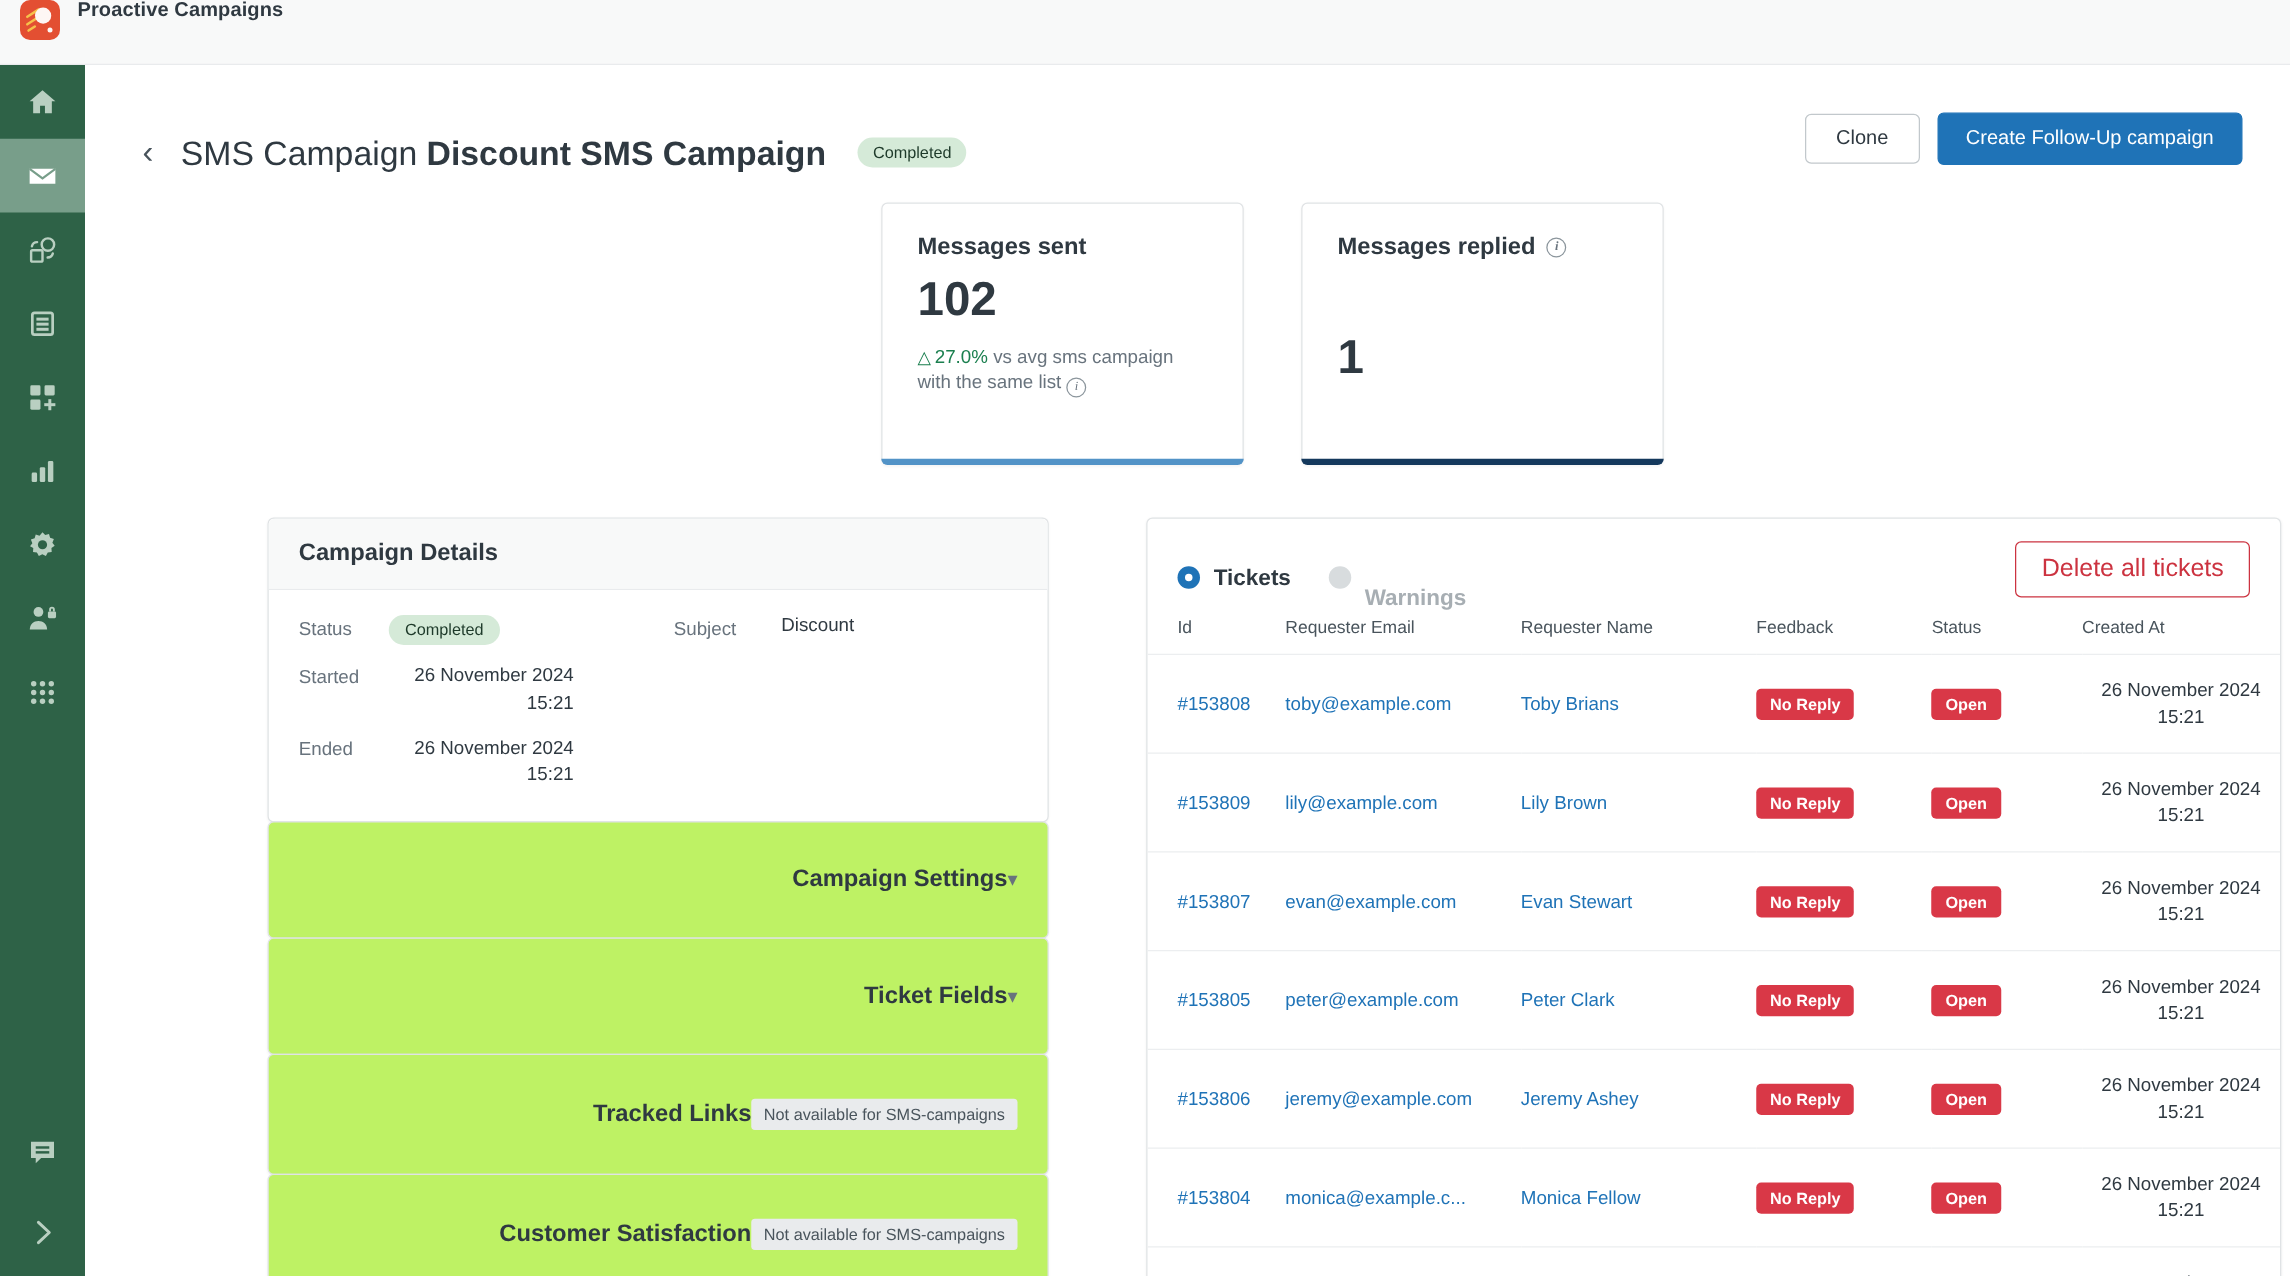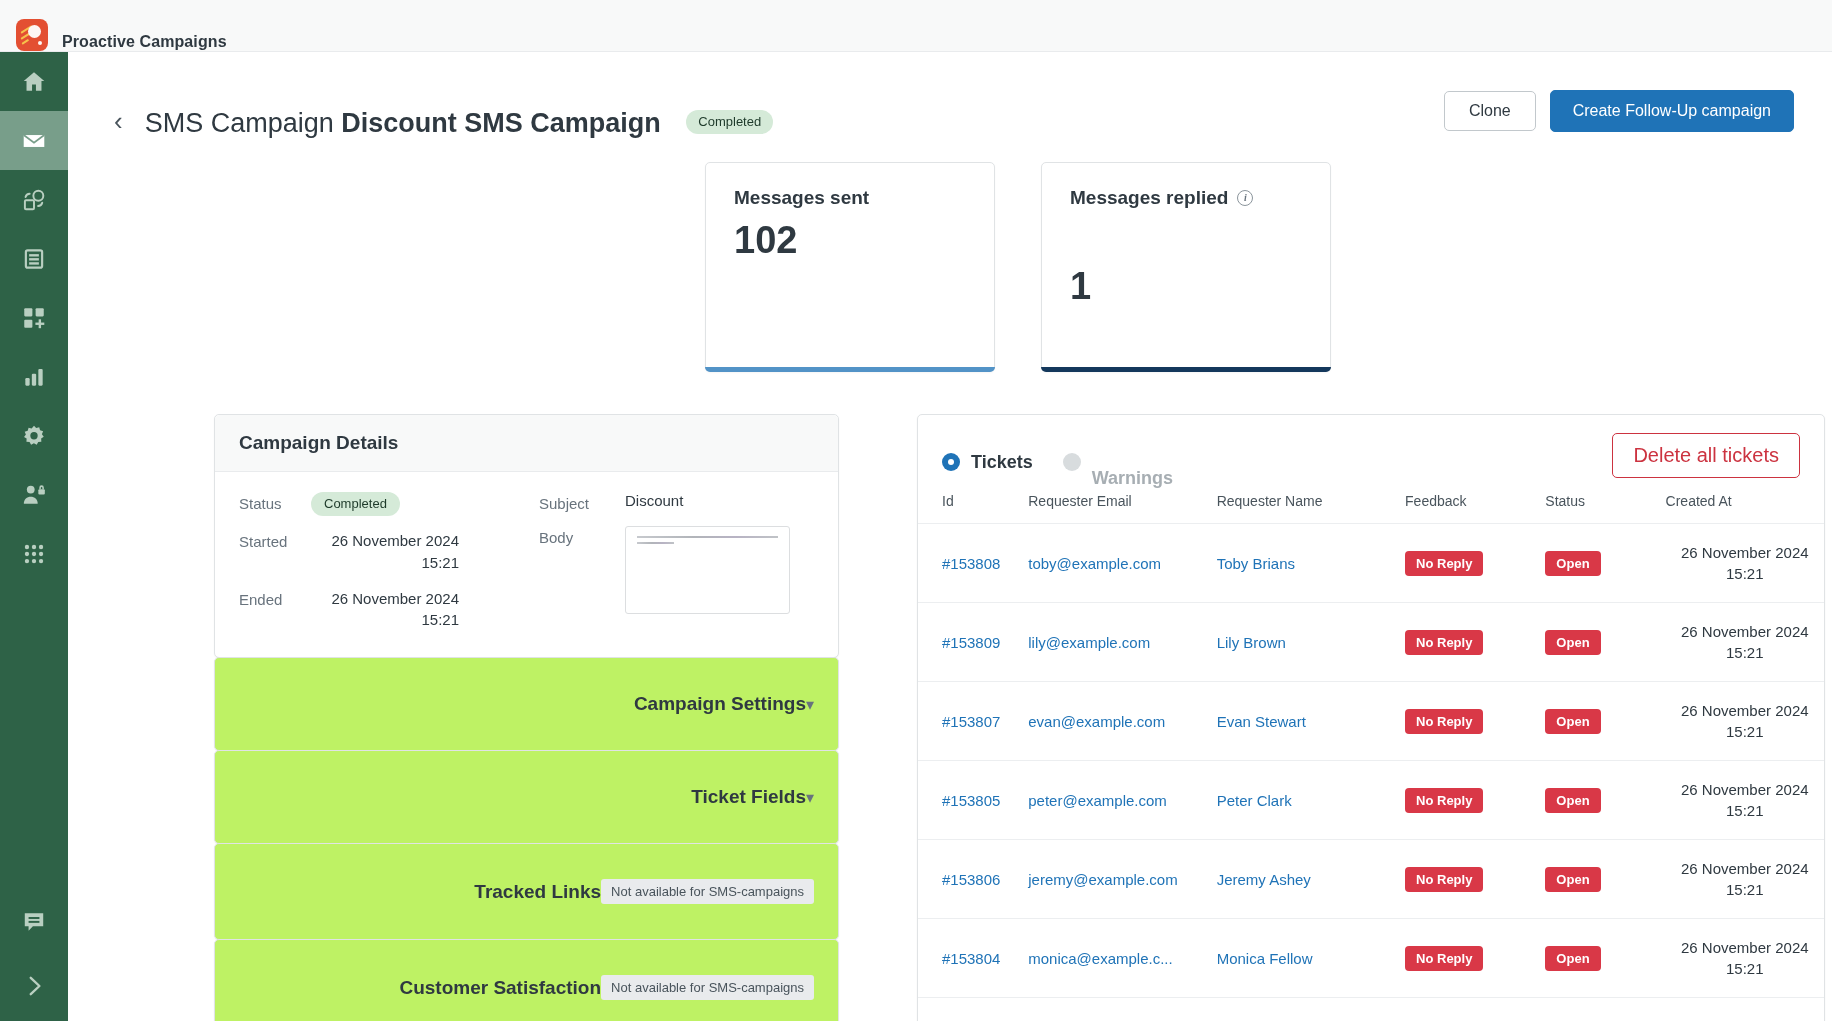--- a/index.html
+++ b/index.html
@@ -9,21 +9,21 @@
     background: #ffffff;
     font-family: "Liberation Sans", sans-serif;
     color: #2f3941;
   }
 
   
   .topbar {
     position: absolute; top: 0; left: 0; right: 0; height: 52px;
     background: #f8f9f9;
     border-bottom: 1px solid #e9ebed;
-    display: flex; align-items: flex-end; gap: 14px;
+    display: flex; align-items: flex-start; gap: 14px;
     padding-left: 16px;
   }
   .logo {
     width: 32px; height: 32px; border-radius: 8px;
     background: #e34f32; position: relative; flex: 0 0 auto;
     overflow: hidden;
   }
   .logo .ball {
     position: absolute; width: 13px; height: 13px; border-radius: 50%;
     background: #fdf6f4; top: 6px; right: 7px;
@@ -364,20 +364,25 @@
     </div>
   </div>
 
   <div class="metrics">
 
     <div class="metric-card accent-light">
       <div class="metric-title">
         <span>Messages sent</span>
       </div>
       <div class="metric-value">102</div>
+      <div class="metric-sub">
+        <span class="caret-up">△</span><span class="up">27.0%</span>
+        <span>vs avg sms campaign with the same list</span>
+        <span class="info-i">i</span>
+      </div>
     </div>
 
     <div class="metric-card accent-dark">
       <div class="metric-title">
         <span>Messages replied</span>
         <span class="info-i">i</span>
       </div>
       <div class="metric-value low">1</div>
     </div>
 
@@ -411,27 +416,20 @@
                 <span>26 November 2024</span><br>
                 <span>15:21</span>
               </div>
             </div>
           </div>
           <div class="dcol-right">
             <div class="drow">
               <div class="dlabel w86">Subject</div>
               <div class="dval">Discount</div>
             </div>
-            <div class="drow" style="margin-bottom:0">
-              <div class="dlabel w86">Body</div>
-              <div class="body-thumb">
-                <div class="thumb-line"></div>
-                <div class="thumb-line short"></div>
-              </div>
-            </div>
           </div>
         </div>
       </div>
 
       <div class="acc-row">
         <span>Campaign Settings</span>
         <span class="chev">▾</span>
       </div>
       <div class="acc-row">
         <span>Ticket Fields</span>

